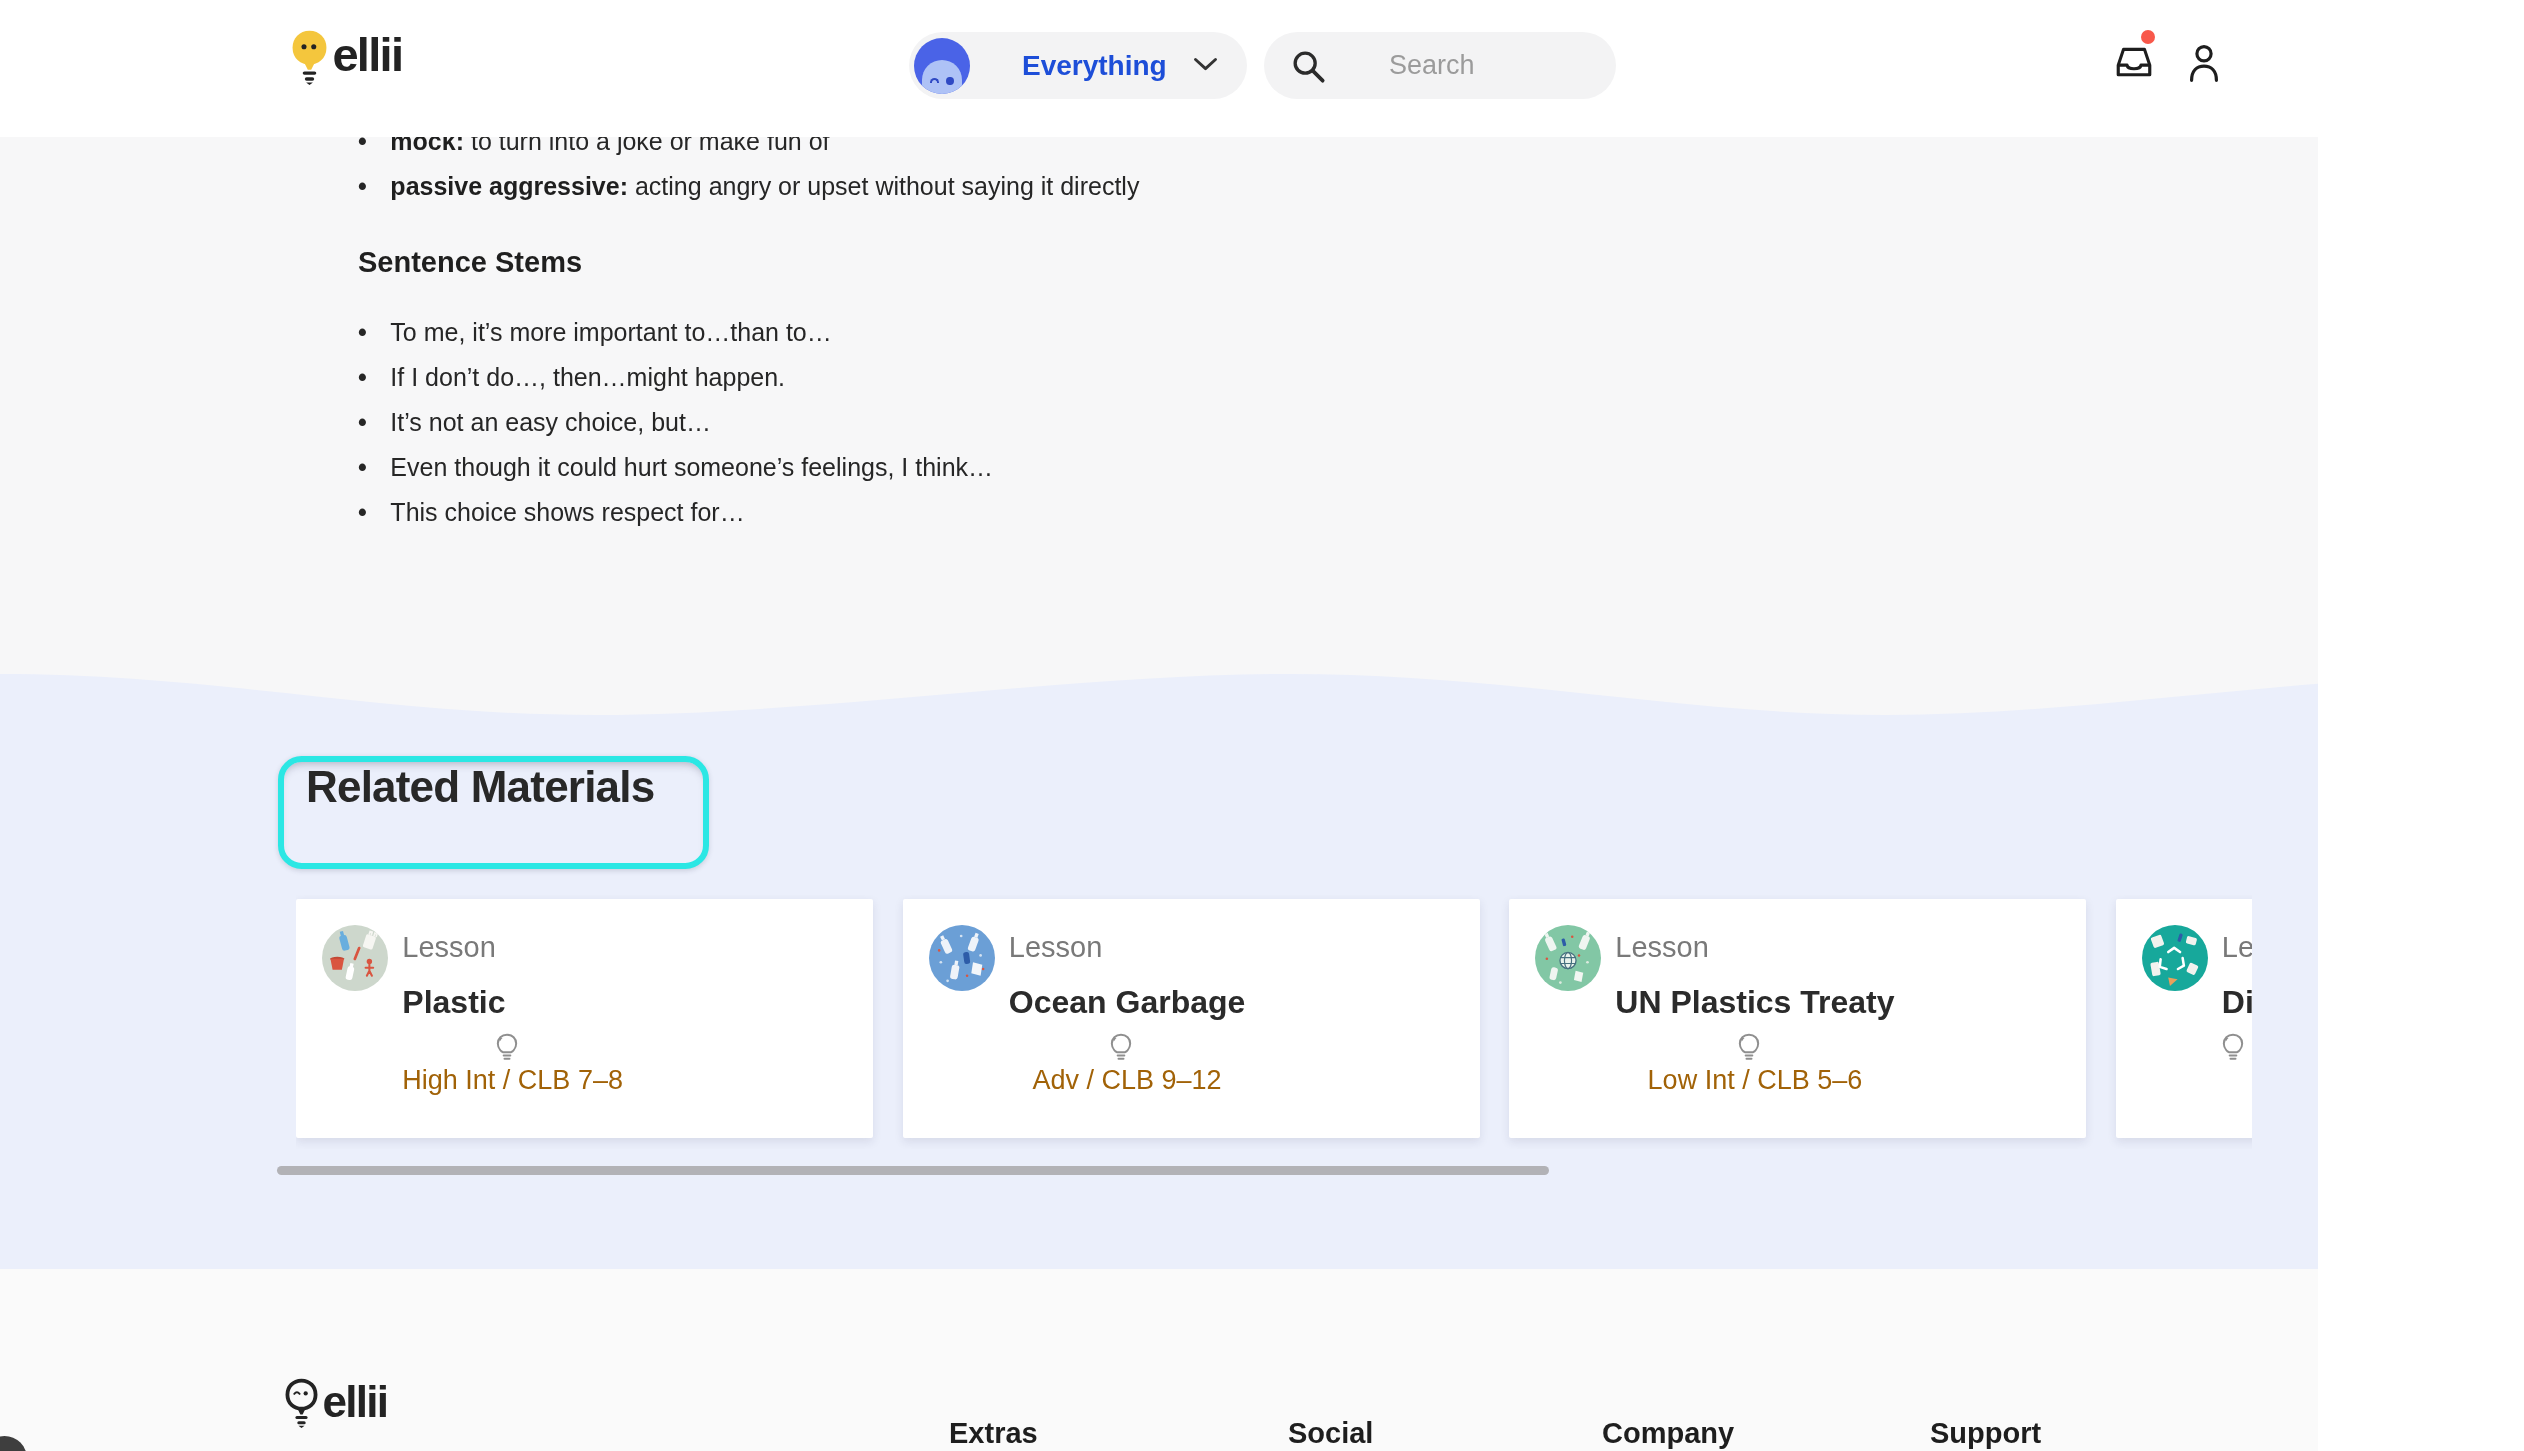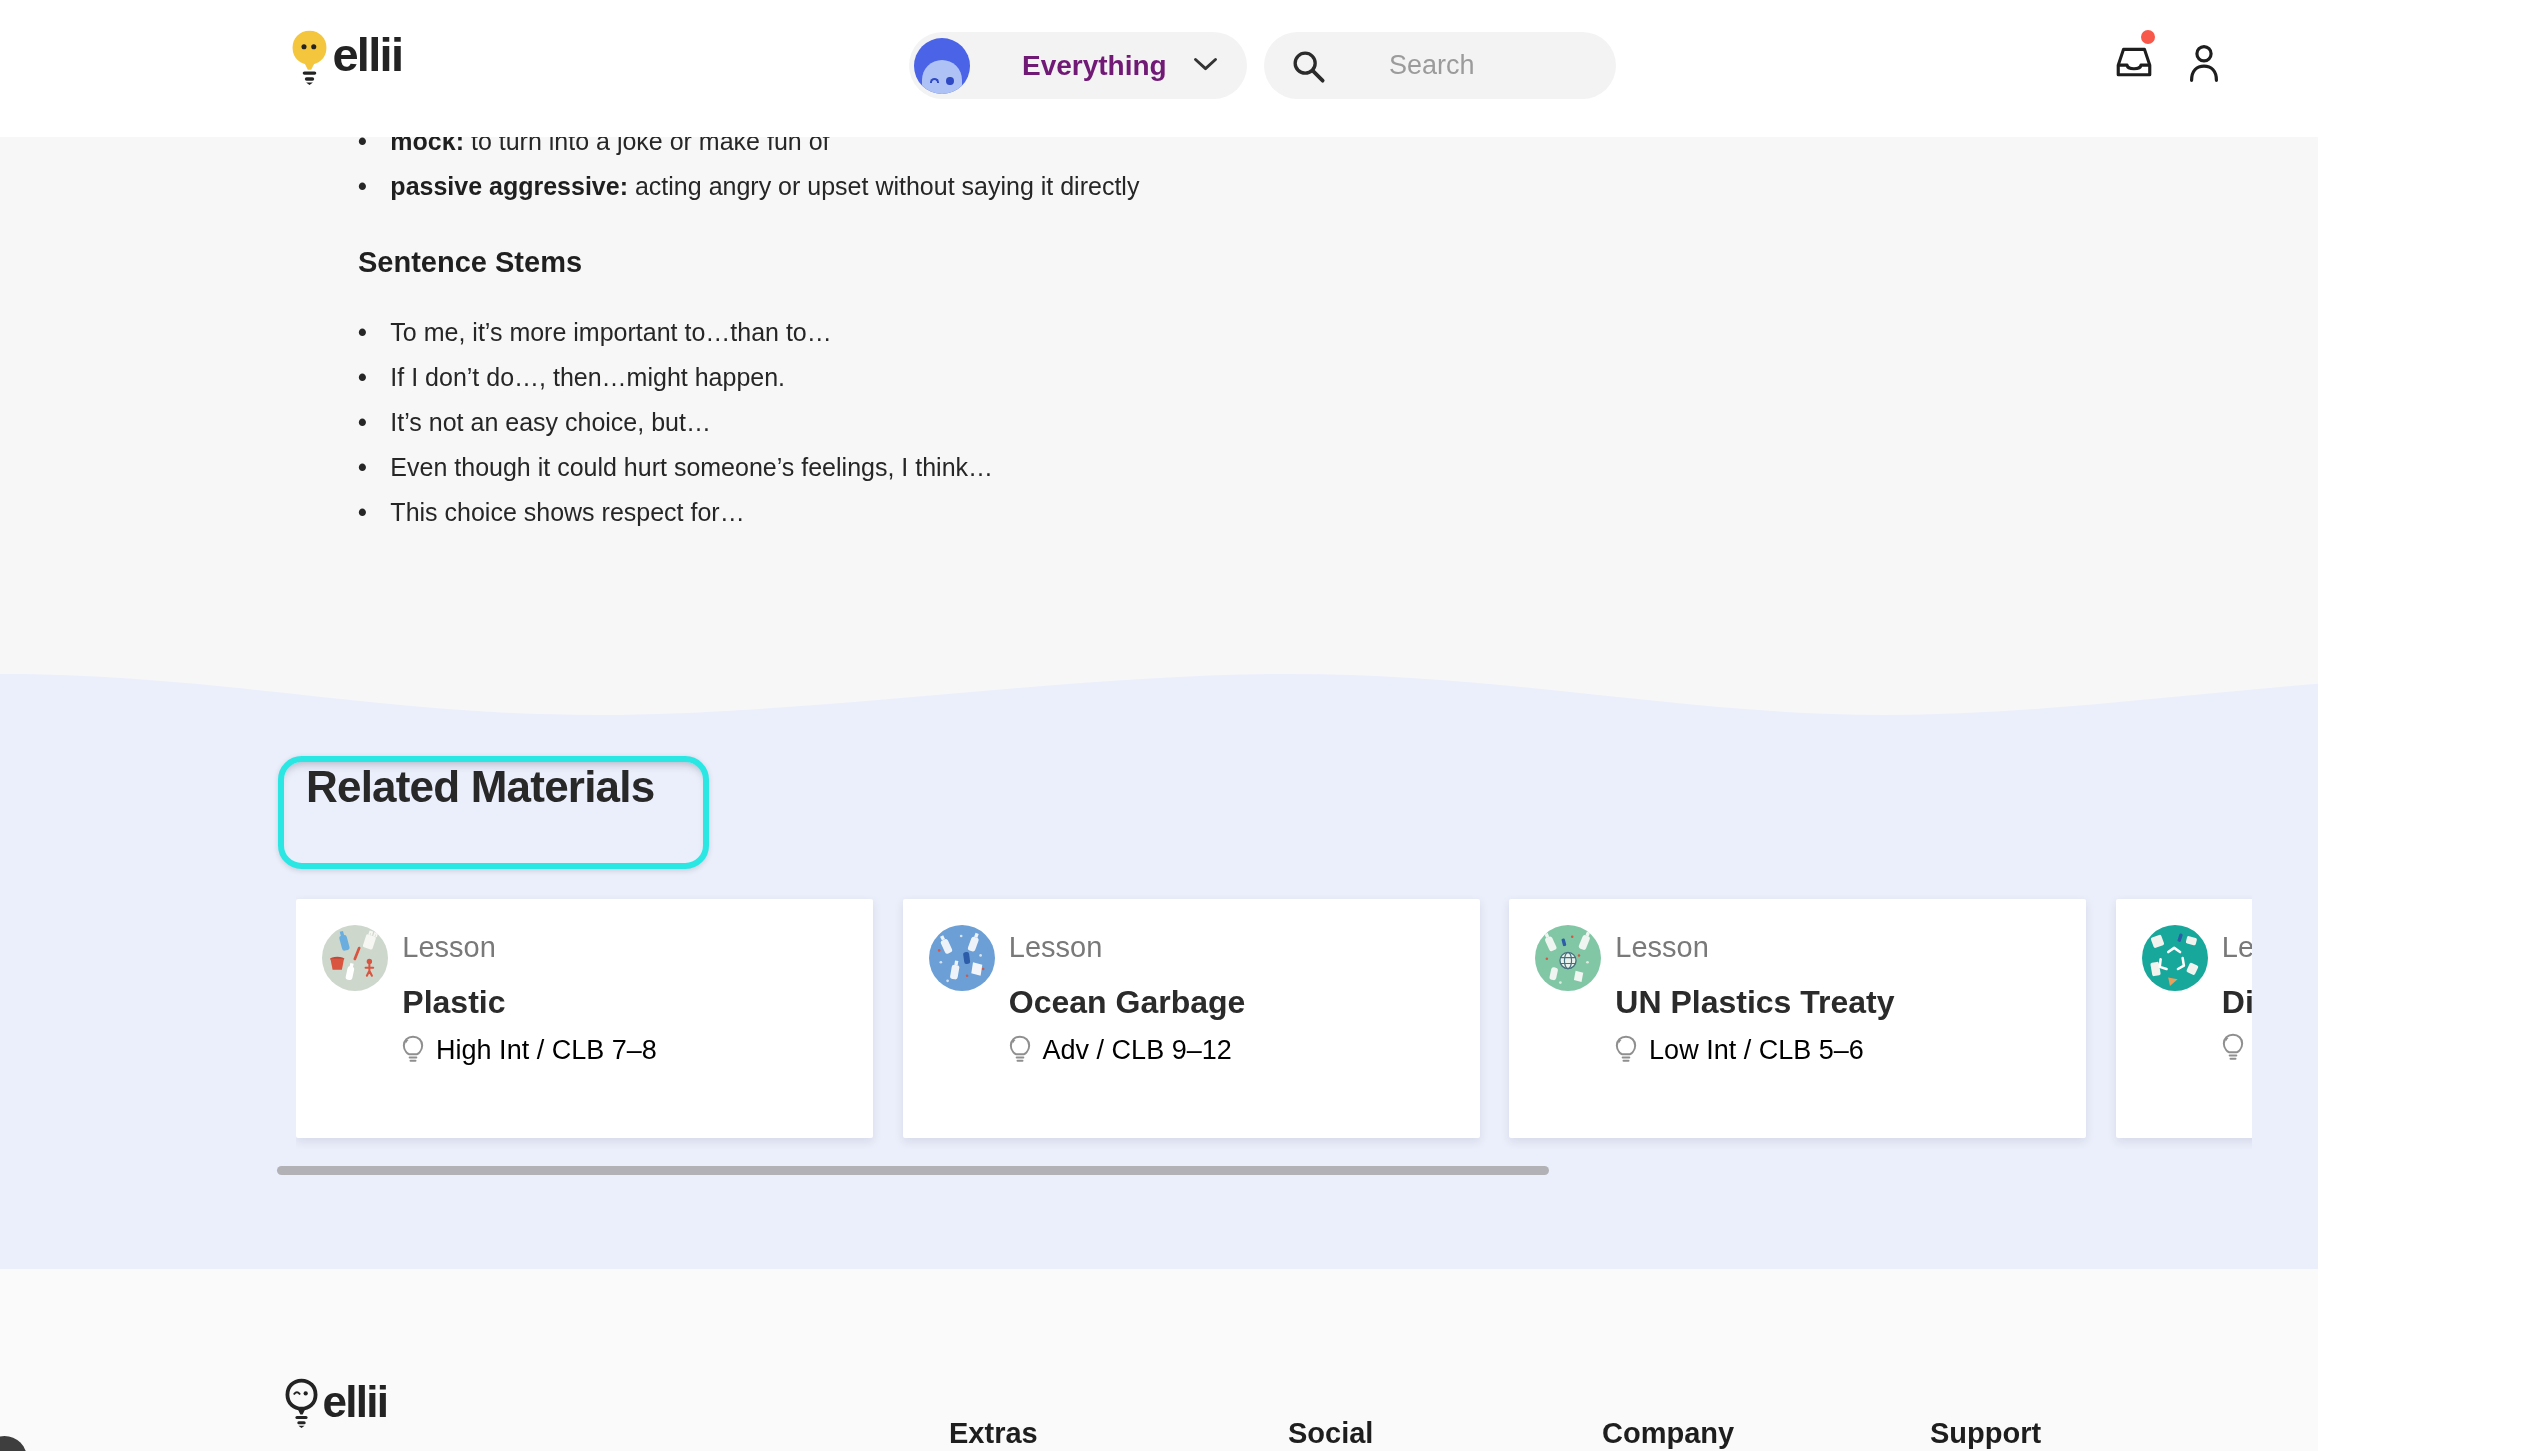--- a/index.html
+++ b/index.html
@@ -17,21 +17,21 @@
   .logo { position:absolute; left:290px; top:29px; display:flex; align-items:flex-start; cursor:pointer; }
   .logo svg { display:block; }
   .logo-text { font-size:47px; font-weight:bold; color:#232323; letter-spacing:-1.7px; line-height:52px; margin-left:3.4px; }
 
   .pill { position:absolute; top:32px; height:67px; border-radius:34px; background:#f3f3f4; display:flex; align-items:center; }
   .filter-pill { left:909px; width:338px; cursor:pointer; }
   .avatar { position:relative; width:56px; height:56px; border-radius:50%; background:#4a63e7; margin-left:5px; overflow:hidden; flex:0 0 auto; }
   .avatar .face { position:absolute; left:7.6px; top:22px; width:40px; height:39px; background:#aec2f6; border-radius:20px 20px 15px 15px; }
   .avatar .eye-wink { position:absolute; left:16px; top:40px; width:9.3px; height:5px; border:2.5px solid #2f49c4; border-bottom:none; border-radius:6.7px 6.7px 0 0; background:transparent; }
   .avatar .eye-dot { position:absolute; left:32px; top:39px; width:7.6px; height:8.4px; background:#2f49c4; border-radius:50%; }
-  .filter-label { font-size:28px; font-weight:bold; color:#701a75; margin-left:52px; }
+  .filter-label { font-size:28px; font-weight:bold; color:#1d4ed8; margin-left:52px; }
   .filter-chevron { margin-left:auto; margin-right:29px; }
 
   .search-pill { left:1264px; width:352px; }
   .search-pill svg { position:absolute; left:27px; top:17px; }
   .search-input { position:absolute; inset:0; width:100%; height:100%; border:none; outline:none; background:transparent; border-radius:34px; padding-left:125px; font-size:27px; font-family:"Liberation Sans", sans-serif; color:#333; }
   .search-input::placeholder { color:#9b9b9b; }
 
   .icon-btn { position:absolute; cursor:pointer; background:none; border:none; }
   .inbox-btn { left:2114px; top:45px; }
   .notif-dot { position:absolute; left:2141px; top:30px; width:14.3px; height:14.3px; border-radius:50%; background:#f8584a; z-index:21; }
@@ -55,21 +55,21 @@
   .card { flex:0 0 577px; width:577px; height:239px; background:#ffffff; border-radius:2px; box-shadow:0 3.4px 10px rgba(40,40,80,0.10); display:flex; padding:26px; cursor:pointer; }
   .thumb { position:relative; width:66px; height:66px; border-radius:50%; overflow:hidden; flex:0 0 auto; }
   .thumb svg { position:absolute; inset:0; }
   .thumb-1 { background:#cdd7cc; }
   .thumb-2 { background:#6b9fd6; }
   .thumb-3 { background:#82c7a5; }
   .thumb-4 { background:#17a89b; }
   .card-text { margin-left:14.3px; margin-top:5px; min-width:0; }
   .card-type { font-size:29px; line-height:34px; color:#797979; }
   .card-title { font-size:32px; line-height:39px; font-weight:bold; color:#2b2b2b; margin-top:18.5px; white-space:nowrap; }
-  .card-meta { display:flex; align-items:center; margin-top:11.8px; color:#000000; font-size:27px; line-height:34px; white-space:nowrap; }
+  .card-meta { display:flex; align-items:center; margin-top:11.8px; color:#a16207; font-size:27px; line-height:34px; white-space:nowrap;flex-direction:column; }
   .card-meta svg { margin-right:11.8px; flex:0 0 auto; }
 
   .h-scrollbar { position:absolute; left:277px; top:1166px; width:1272px; height:9.3px; border-radius:5px; background:#b2b2b6; z-index:4; cursor:grab; }
 
   
   .footer { position:absolute; left:0; top:1269px; width:2525px; height:183px; background:#fafafa; z-index:5; }
   .footer-logo { position:absolute; left:284px; top:1377px; display:flex; align-items:flex-start; cursor:pointer; z-index:6; }
   .footer-logo .logo-text { color:#232323; font-size:44px; line-height:49px; letter-spacing:-1.7px; }
   .footer-col-h { position:absolute; top:1417px; font-size:29px; font-weight:bold; color:#1e1e1e; z-index:6; }
   .col-extras { left:949px; } .col-social { left:1273px;margin-left:15px; } .col-company { left:1602px; } .col-support { left:1930px; }

